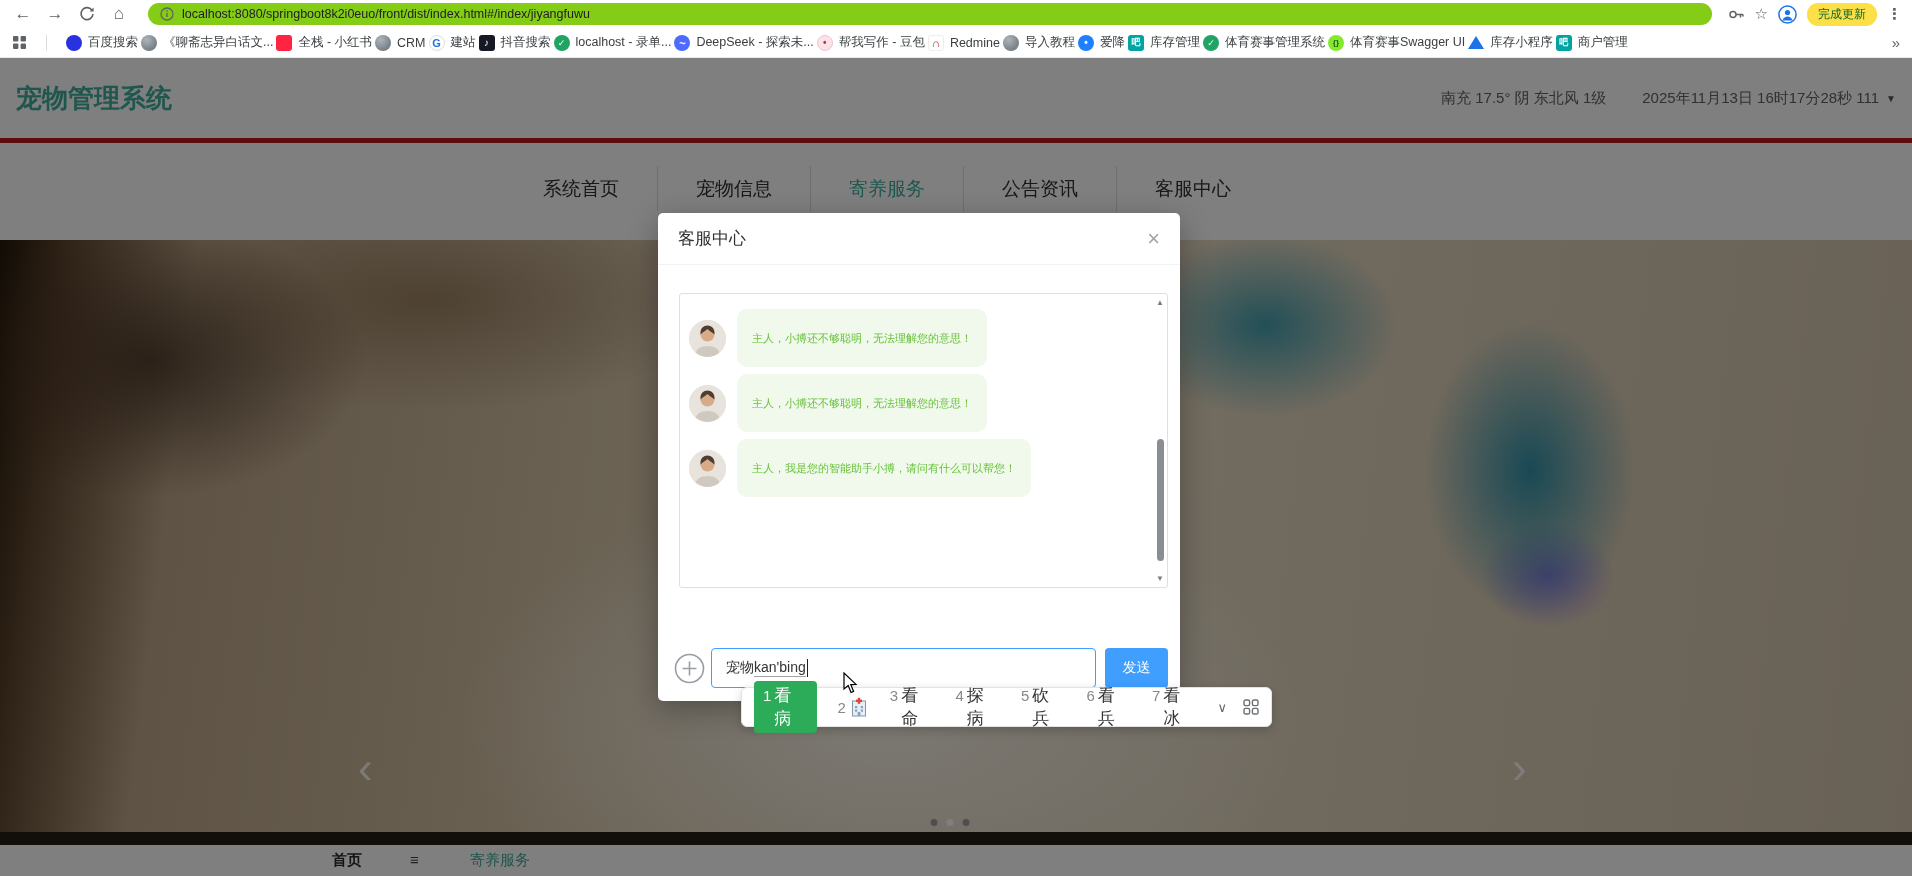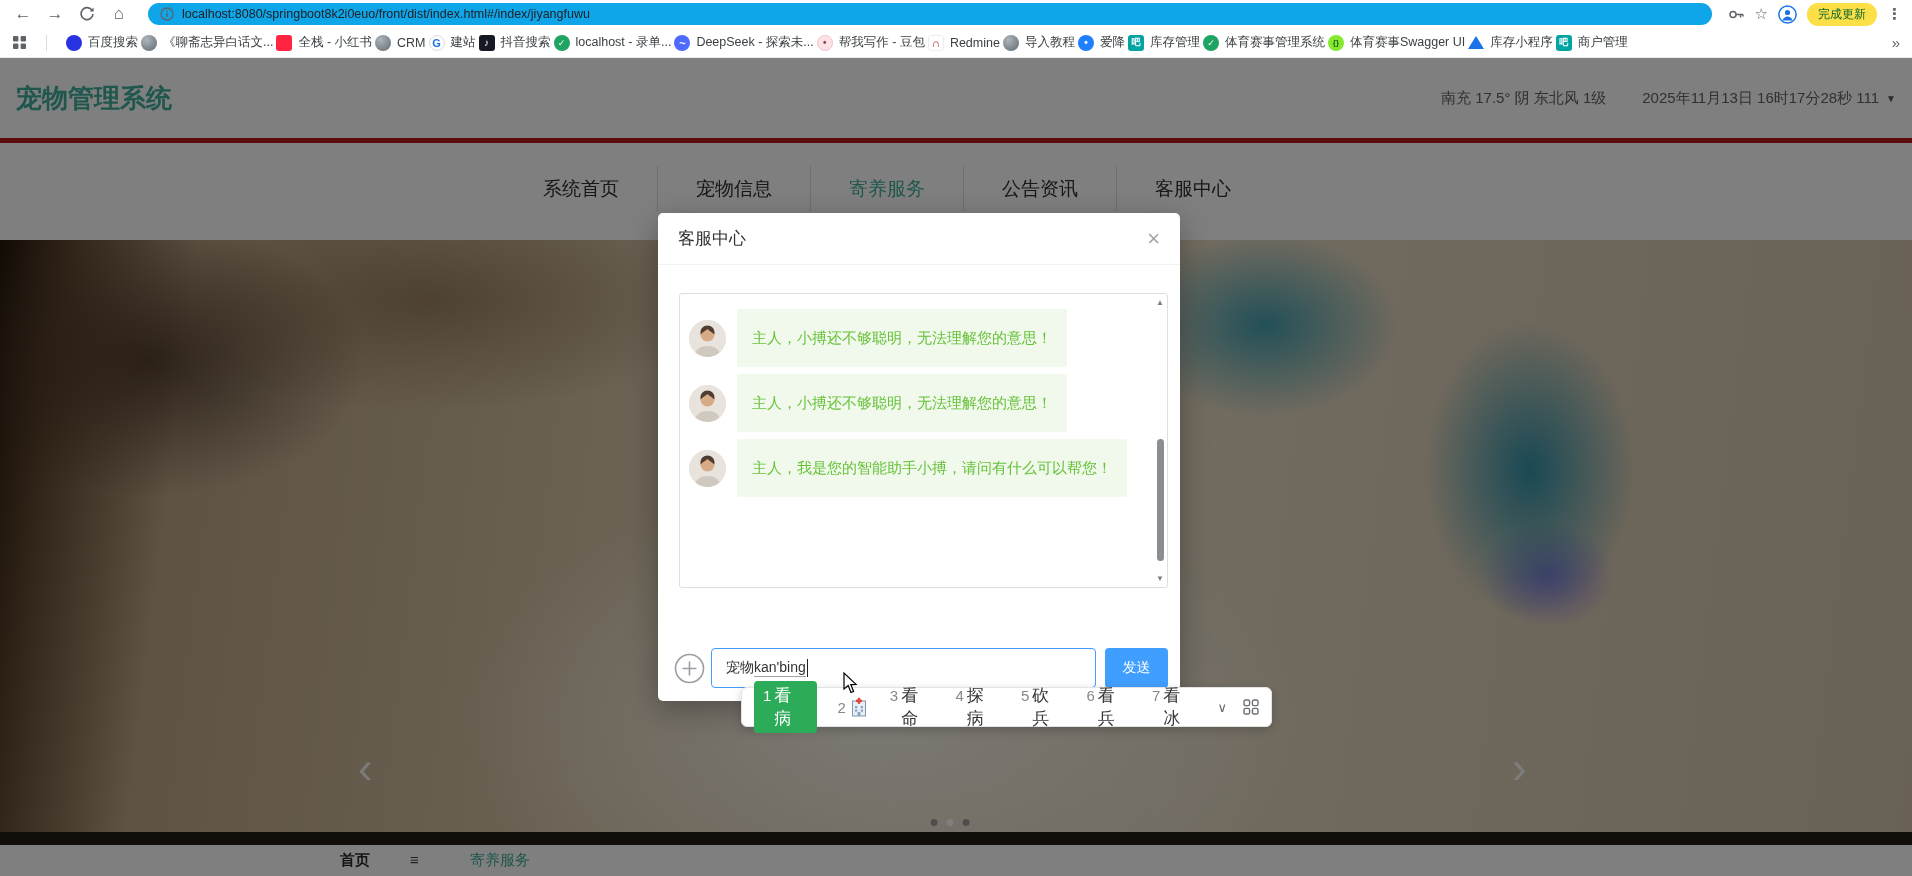--- a/index.html
+++ b/index.html
@@ -6,21 +6,21 @@
   body{
     width:1912px;height:876px;position:relative;overflow:hidden;
     font-family:"Liberation Sans","DejaVu Sans",sans-serif;
     background:#fff;
   }
   
   .chrome-top{position:absolute;left:0;top:0;width:1912px;height:28px;background:#fff;
     display:flex;align-items:center;padding:0 10px;box-sizing:border-box;gap:6px;z-index:6;}
   .cbtn{width:26px;height:24px;display:flex;align-items:center;justify-content:center;
     color:#5f6368;font-size:17px;flex:none;}
-  .addr{flex:1;height:22px;background:#0ea5e9;border-radius:11px;display:flex;align-items:center;
+  .addr{flex:1;height:22px;background:#84cc16;border-radius:11px;display:flex;align-items:center;
     padding:0 12px;gap:8px;margin:0 10px;min-width:0;}
   .url{font-size:12.5px;color:#202124;white-space:nowrap;overflow:hidden;}
   .chrome-right{display:flex;align-items:center;gap:10px;flex:none;}
   .pill{background:#fde047;color:#0d652d;font-size:12px;padding:3px 11px;border-radius:11px;white-space:nowrap;}
   .star{font-size:15px;color:#5f6368;}
   .kebab{font-size:15px;color:#5f6368;font-weight:bold;}
 
   .bookmarks-bar{position:absolute;left:0;top:28px;width:1912px;height:30px;background:#fff;
     border-bottom:1px solid #e7e9ec;display:flex;align-items:center;padding:0 12px;
     box-sizing:border-box;gap:19px;z-index:6;overflow:hidden;white-space:nowrap;}
@@ -80,42 +80,42 @@
       linear-gradient(97deg,#221708 0%,#5e452e 3.2%,#bda689 10%,#d6c5a8 32%,#e3d7c0 62%,#d2c3ac 100%);}
   .hero::after{content:"";position:absolute;left:0;bottom:0;width:100%;height:13px;background:#241d15;}
   .car-arrow{position:absolute;top:506px;color:rgba(255,255,255,.85);font-size:44px;line-height:1;cursor:pointer;}
   .car-prev{left:358px;}
   .car-next{left:1512px;}
   .dots{position:absolute;top:579px;left:50%;transform:translateX(-50%);margin-left:-6px;display:flex;gap:9px;}
   .dot{width:7px;height:7px;border-radius:50%;background:#9c9c9c;}
   .dot.active{background:#fff;}
 
   .app-footer{position:absolute;left:0;top:845px;width:1912px;height:31px;background:#fff;z-index:1;}
-  .f-home{position:absolute;left:340px;top:6px;font-weight:bold;font-size:15px;color:#2b2b2b;}
+  .f-home{position:absolute;left:332px;top:6px;font-weight:bold;font-size:15px;color:#2b2b2b;}
   .f-menu{position:absolute;left:410px;top:6px;font-size:15px;color:#444;}
   .f-active{position:absolute;left:470px;top:6px;font-size:15px;color:#3fae9c;}
 
   .overlay{position:absolute;left:0;top:58px;width:1912px;height:818px;background:rgba(0,0,0,.5);z-index:2;}
 
   
   .modal{position:absolute;left:658px;top:213px;width:522px;height:488px;background:#fff;
     border-radius:5px;box-shadow:0 8px 30px rgba(0,0,0,.3);z-index:4;}
   .modal-header{height:52px;display:flex;align-items:center;justify-content:space-between;
     padding:0 20px;border-bottom:1px solid #f2f2f2;box-sizing:border-box;}
   .modal-title{font-size:17px;color:#303133;}
   .modal-close{font-size:22px;color:#a0a4ab;line-height:1;cursor:pointer;}
 
   .chat-box{position:absolute;left:21px;top:80px;width:489px;height:295px;border:1px solid #dcdfe6;
     border-radius:3px;background:#fff;box-sizing:border-box;}
   .chat-list{position:absolute;left:0;top:0;right:14px;bottom:0;overflow:hidden;}
   .msg-row{display:flex;align-items:center;gap:11px;height:38px;margin:0 0 27px 9px;}
   .msg-row:first-child{margin-top:25px;}
   .msg-row.user{flex-direction:row-reverse;margin-right:10px;}
   .chat-avatar{width:37px;height:37px;border-radius:50%;overflow:hidden;flex:none;background:#e9e5df;}
-  .bubble{display:flex;align-items:center;height:38px;padding:10px 15px;border-radius:1px;font-size:15px;}
+  .bubble{display:flex;align-items:center;height:38px;padding:10px 15px;border-radius:10px;font-size:11px;}
   .msg-row.bot .bubble{background:#f0f9eb;color:#67c23a;}
   .msg-row.user .bubble{background:#fdf6ec;color:#e6a23c;}
   .chat-scrollbar{position:absolute;right:1px;top:1px;bottom:1px;width:12px;display:flex;
     flex-direction:column;align-items:center;justify-content:space-between;padding:3px 0;box-sizing:border-box;}
   .scroll-arrow{font-size:8px;color:#7a7d82;}
   .chat-thumb{position:absolute;right:3px;top:145px;width:7px;height:122px;background:#8a8d92;border-radius:4px;}
 
   .input-row{position:absolute;left:16px;top:435px;right:12px;height:40px;display:flex;align-items:center;}
   .plus-btn{width:31px;height:31px;flex:none;margin-right:6px;cursor:pointer;}
   .chat-input{flex:1;height:40px;border:1px solid #409eff;border-radius:4px;display:flex;

